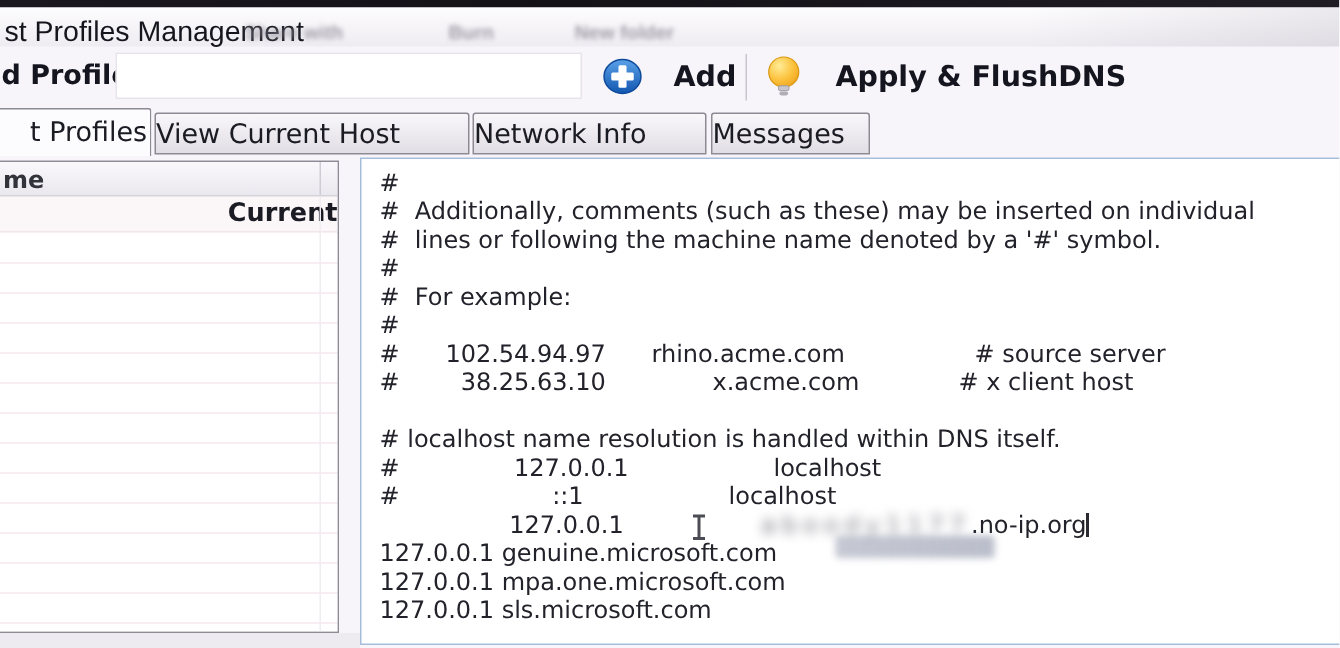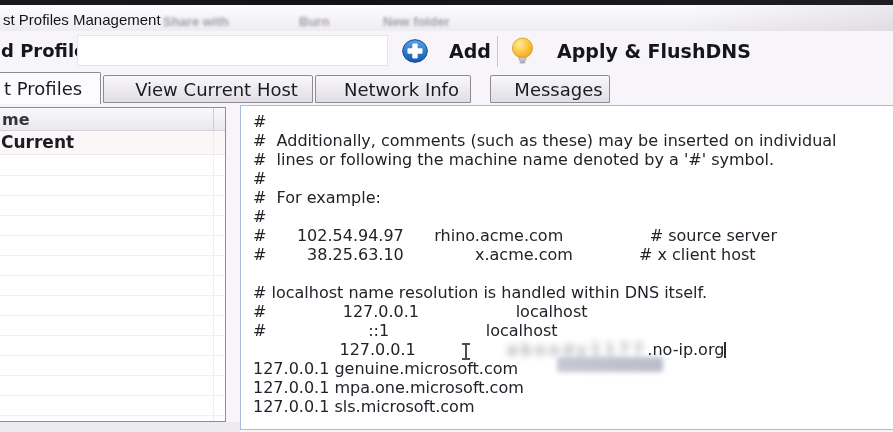--- a/index.html
+++ b/index.html
@@ -7,55 +7,55 @@
   body { font-family:"Liberation Sans", sans-serif; background:#f7f5f9; position:relative; }
   .screen { position:absolute; inset:0; width:893px; height:432px; overflow:hidden; background:#f7f5f9; }
 
   
   .top-strip { position:absolute; left:0; top:0; width:893px; height:5px;
                background:linear-gradient(90deg,#1b191f,#141217 40%,#201d24); }
   .titlebar { position:absolute; left:0; top:5px; width:893px; height:26px;
               background:linear-gradient(#fdfcfe,#eeecf1); }
   .titlebar::after { content:""; position:absolute; right:0; top:0; width:210px; height:100%;
               background:linear-gradient(90deg, rgba(130,125,140,0) , rgba(130,125,140,0.14)); }
-  .win-title { position:absolute; left:3px; top:6px; font-size:15px; color:#15151d; }
+  .win-title { position:absolute; left:3px; top:6px; font-size:19px; color:#15151d; }
   .ghost { position:absolute; top:9px; font-size:13px; font-weight:600; color:#8e8b97;
            filter:blur(1.6px); opacity:.8; white-space:nowrap; }
   .ghost.g1 { left:163px; } .ghost.g2 { left:299px; } .ghost.g3 { left:383px; }
 
   
   .toolbar { position:absolute; left:0; top:31px; width:893px; height:40px; }
   .profile-label { position:absolute; left:1px; top:9px; font-family:"DejaVu Sans",sans-serif;
                    font-size:18px; font-weight:600; color:#15151f; white-space:nowrap; }
   .profile-input { position:absolute; left:77px; top:4px; width:311px; height:31px;
                    background:#fff; border:1px solid #e6e3ea; outline:none;
                    font:16px "DejaVu Sans",sans-serif; padding:0 6px; }
   .tool-btn { position:absolute; top:0; height:40px; display:flex; align-items:center; gap:21px;
               cursor:pointer; white-space:nowrap; }
   .tool-btn span { font-family:"DejaVu Sans",sans-serif; font-size:19px; font-weight:600; color:#15151f; }
   .btn-add { left:402px; } .btn-apply { left:509px; } .btn-flash { left:751px; }
   .tool-sep { position:absolute; left:497px; top:5px; width:1px; height:31px; background:#c9c5ce; }
   .icon { flex:0 0 auto; display:block; }
 
   
   .tabbar { position:absolute; left:0; top:71px; width:893px; height:32px; }
-  .tab { position:absolute; text-align:center; font-family:"DejaVu Sans",sans-serif;
+  .tab { position:absolute; text-align:left; font-family:"DejaVu Sans",sans-serif;
          font-size:18px; color:#1b1b23; cursor:pointer;
          background:linear-gradient(#f8f7fa,#e1dee5); border:1px solid #8d8a94;
-         border-radius:2px 2px 0 0; top:4px; height:28px; line-height:27px;padding-left:17px; }
+         border-radius:2px 2px 0 0; top:4px; height:28px; line-height:27px; }
   .tab.active { top:1px; height:32px; line-height:32px; background:#fcfbfd; border-bottom:none;
-                text-align:left; padding-left:4px; z-index:2; border-left:none; border-radius:0 2px 0 0; }
+                text-align:left; padding-left:20px; z-index:2; border-left:none; border-radius:0 2px 0 0; }
   .tab-0 { left:0;   width:101px; }
   .tab-1 { left:103px; width:210px; }
   .tab-2 { left:315px; width:156px; }
-  .tab-3 { left:474px; width:120px;margin-left:16px; }
+  .tab-3 { left:474px; width:106px; }
 
   
   .left-panel { position:absolute; left:-1px; top:107px; width:227px; height:315px;
-                background:#fff; border:1px solid #8f8c96; overflow:hidden; }
+                background:#fff; border:1px solid #8f8c96; overflow:hidden;text-align:right; }
   .lp-header { position:relative; height:23px; background:linear-gradient(#f9f8fb,#eae8ee);
                border-bottom:1px solid #d5d2da; }
   .lp-header-label { position:absolute; left:2px; top:2px; font-family:"DejaVu Sans",sans-serif;
                font-size:16px; font-weight:600; color:#33333c; }
   .lp-colsep { position:absolute; left:213px; top:0; width:1px; height:100%; background:#cfccd5; }
   .lp-row { height:24px; background:#fbf6f8; border-bottom:1px solid #f0e6ec;
             font-family:"DejaVu Sans",sans-serif; font-size:17px; font-weight:600; color:#1b1b24;
             padding-left:1px; line-height:23px; cursor:pointer; }
   .lp-empty { position:absolute; left:0; top:48px; right:0; bottom:0;
       background:repeating-linear-gradient(to bottom, #ffffff 0 19px, #f7edf2 19px 20px); }

